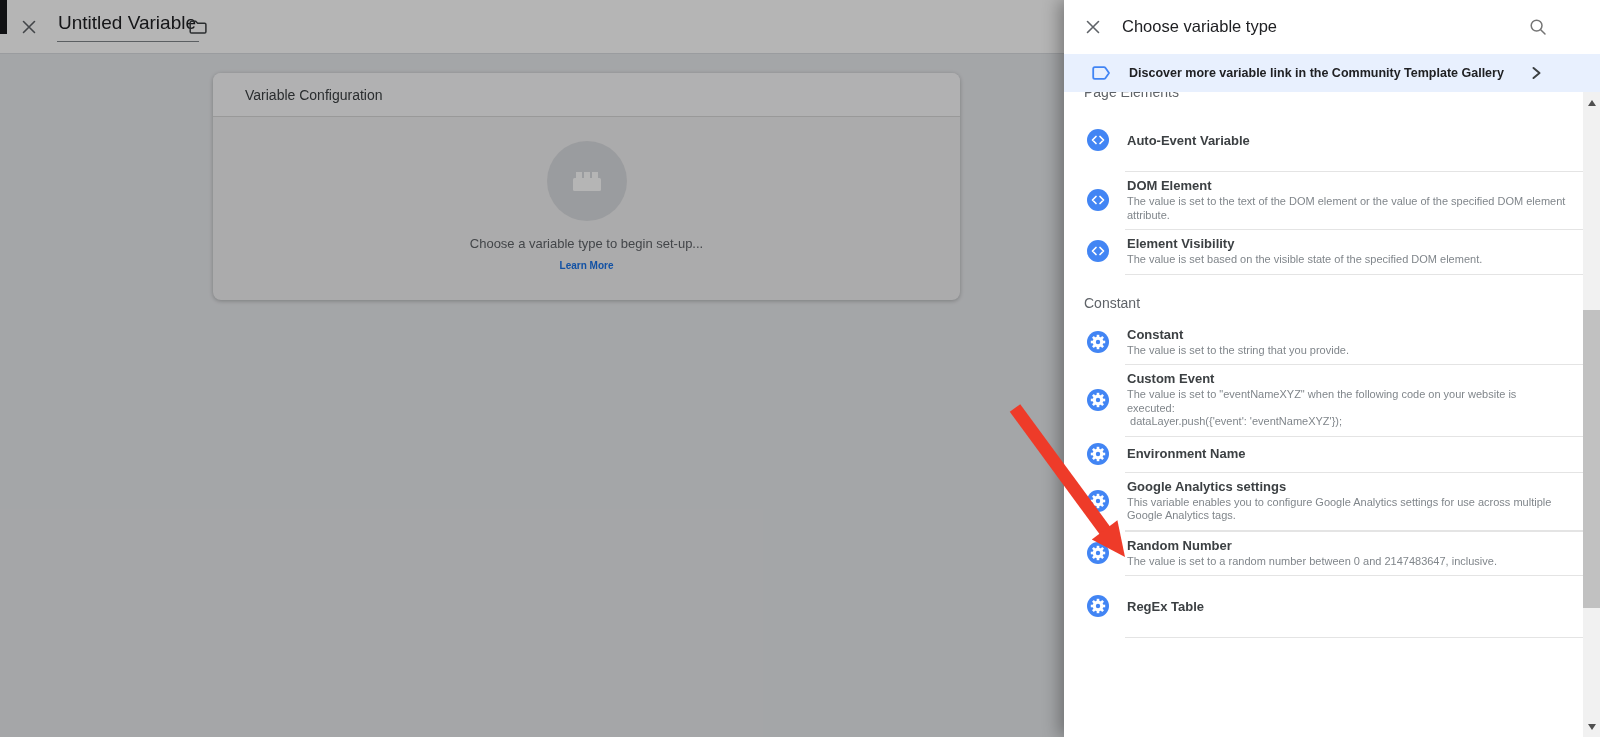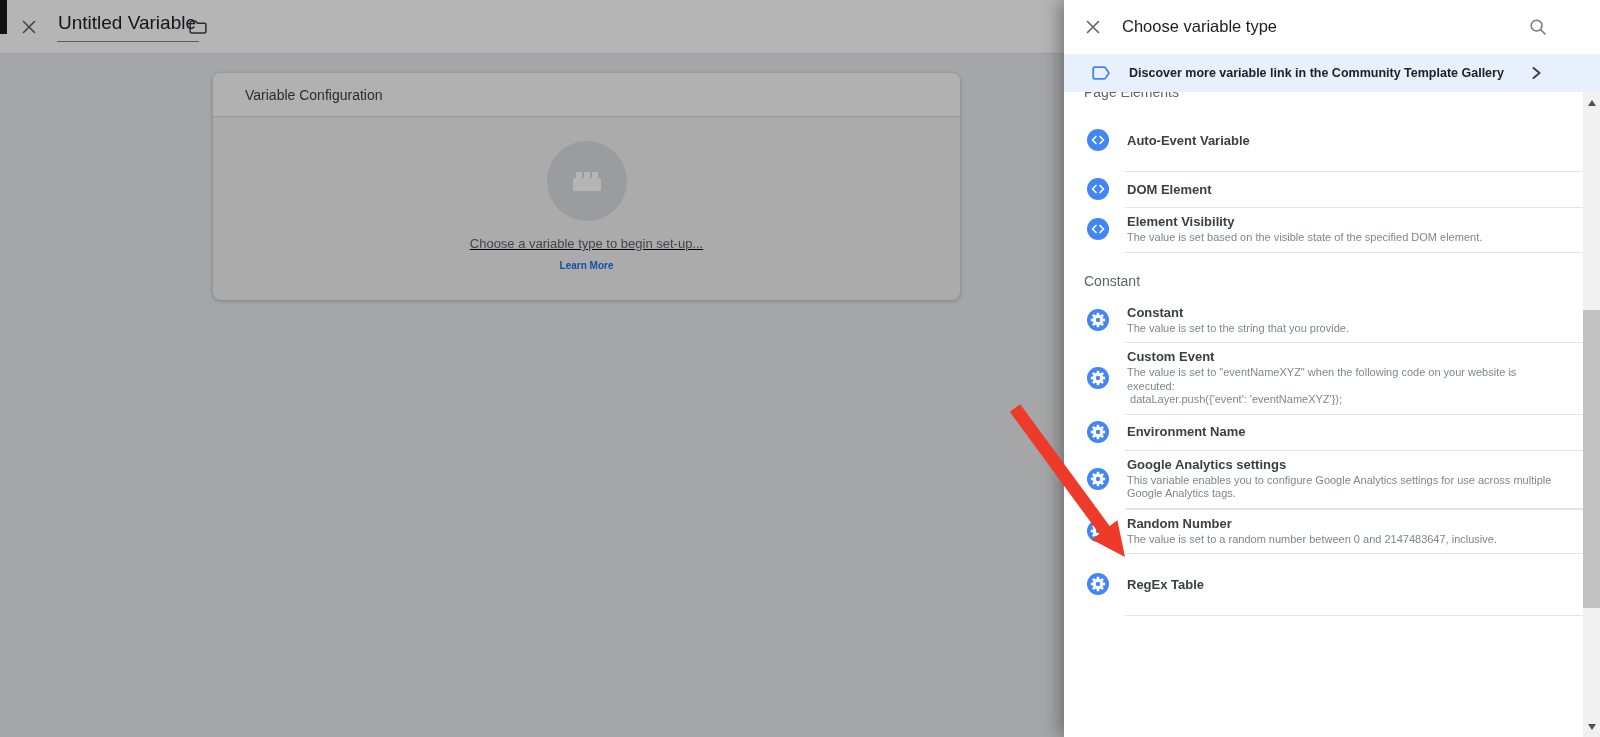--- a/index.html
+++ b/index.html
@@ -20,21 +20,21 @@
   .hdr-close{position:absolute;left:21px;top:19px;width:16px;height:16px;cursor:pointer;}
   .var-title{position:absolute;left:57px;top:12px;font-size:19px;color:#202124;
              border-bottom:1px solid #80868b;padding:0 3px 7px 1px;cursor:text;}
   .folder-btn{position:absolute;left:188px;top:18px;width:20px;height:17px;cursor:pointer;}
 
   .card{position:absolute;left:213px;top:73px;width:747px;height:227px;background:#f1f1f2;
         border-radius:8px;box-shadow:0 1px 4px rgba(0,0,0,0.25);z-index:1;}
   .card-header{height:44px;background:#fafafb;border-bottom:1px solid #d8d8d8;
                border-radius:8px 8px 0 0;display:flex;align-items:center;padding-left:32px;
                font-size:14px;color:#3c4043;}
-  .card-body{text-align:center;text-decoration:underline;}
+  .card-body{text-align:center;}
   .empty-circle{width:80px;height:80px;border-radius:50%;background:var(--empty-icon-gray);
                 margin:24px auto 0;display:flex;align-items:center;justify-content:center;}
   .empty-text{margin-top:15px;font-size:13px;color:#5f6368;}
   .learn-more{margin-top:9px;font-size:10px;font-weight:bold;color:var(--link-blue);
               display:inline-block;cursor:pointer;}
 
   .backdrop{position:absolute;inset:0;background:rgba(0,0,0,0.29);z-index:5;}
 
   
   .panel{position:absolute;left:1064px;top:0;width:536px;height:737px;background:#fef9c3;
@@ -159,20 +159,22 @@
         <div class="divider"></div>
         <div class="list-item">
           <span class="item-icon">
             <svg width="22" height="22" viewBox="0 0 22 22">
               <circle cx="11" cy="11" r="11" fill="var(--accent-blue)"></circle>
               <path d="M9 7.5 L5.5 11 L9 14.5 M13 7.5 L16.5 11 L13 14.5" stroke="#fff" stroke-width="1.7" fill="none" stroke-linecap="round" stroke-linejoin="round"></path>
             </svg>
           </span>
           <div class="item-text">
             <div class="item-title">DOM Element</div>
+            <div class="item-desc">The value is set to the text of the DOM element or the value of the specified DOM element
+attribute.</div>
           </div>
         </div>
         <div class="divider"></div>
         <div class="list-item">
           <span class="item-icon">
             <svg width="22" height="22" viewBox="0 0 22 22">
               <circle cx="11" cy="11" r="11" fill="var(--accent-blue)"></circle>
               <path d="M9 7.5 L5.5 11 L9 14.5 M13 7.5 L16.5 11 L13 14.5" stroke="#fff" stroke-width="1.7" fill="none" stroke-linecap="round" stroke-linejoin="round"></path>
             </svg>
           </span>

